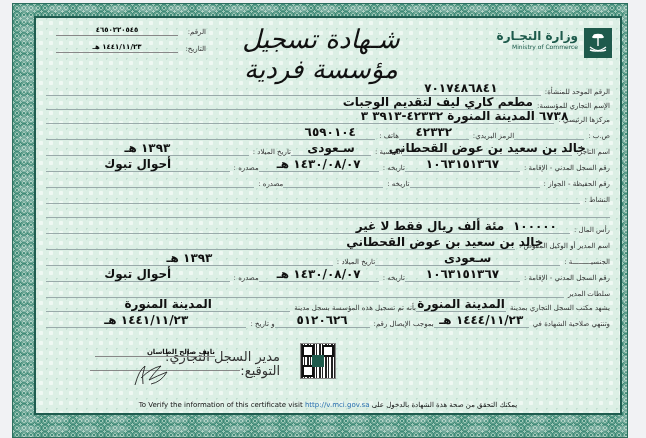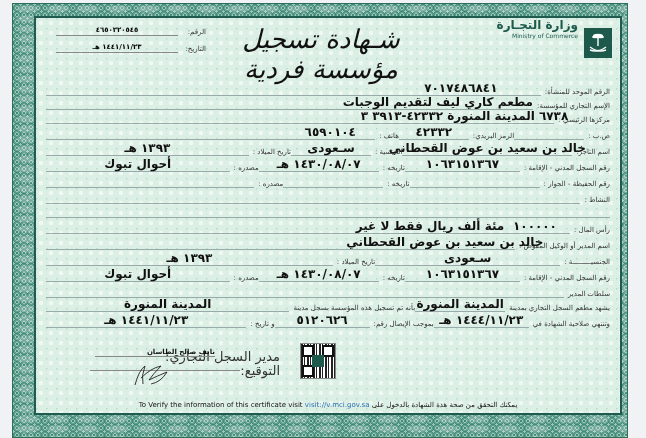--- a/index.html
+++ b/index.html
@@ -33,21 +33,21 @@
       radial-gradient(circle at 0 0, rgba(160,205,185,0.5) 0 1.5px, transparent 2px);
     background-size:10px 10px, 10px 10px;
     direction:rtl;
   }
   .logo-box {
     position:absolute; right:8px; top:10px; width:28px; height:30px;
     background:#1e5a4c; display:flex; align-items:center; justify-content:center;
   }
   .logo-box svg { width:22px; height:24px; }
   .ministry {
-    position:absolute; right:42px; top:0; text-align:right; color:#1e5a4c;
+    position:absolute; right:42px; top:11px; text-align:right; color:#1e5a4c;
   }
   .ministry .ar { font-size:12px; font-weight:bold; line-height:14px; }
   .ministry .en { font-size:6px; line-height:8px; direction:ltr; }
   .title {
     position:absolute; left:170px; top:6px; width:230px; text-align:center;
     font-family:"DejaVu Serif", serif; font-size:26px; font-style:italic; color:#111;
   }
   .hdr-field { position:absolute; left:20px; width:150px; display:flex; align-items:flex-end; font-size:7px; }
   .hdr-field .lbl { color:#333; width:28px; white-space:nowrap; }
   .hdr-field .val { flex:1; border-bottom:1px solid #888; text-align:center; font-weight:bold; font-size:7px; padding-bottom:1px; direction:ltr; }
@@ -201,21 +201,21 @@
     <span class="lbl">مصدره :</span>
     <span class="fill line">أحوال تبوك</span>
   </div>
 
   <div class="row" style="top:268px;font-family:Liberation Serif, serif;">
     <span class="lbl">سلطات المدير</span>
     <span class="fill line"></span>
   </div>
 
   <div class="row" style="top:282px;">
-    <span class="lbl">يشهد مطعم السجل التجاري بمدينة</span>
+    <span class="lbl">يشهد مكتب السجل التجاري بمدينة</span>
     <span class="line" style="width:90px;">المدينة المنورة</span>
     <span class="lbl">بأنه تم تسجيل هذه المؤسسة بسجل مدينة</span>
     <span class="fill line">المدينة المنورة</span>
   </div>
   <div class="row" style="top:298px;">
     <span class="lbl">وتنتهي صلاحية الشهادة في</span>
     <span class="line" style="width:95px;">١٤٤٤/١١/٢٣ هـ</span>
     <span class="lbl">بموجب الإيصال رقم:</span>
     <span class="line" style="width:95px;">٥١٢٠٦٢٦</span>
     <span class="lbl">و تاريخ :</span>
@@ -235,16 +235,16 @@
 
   <div class="qr" style="left:264px; top:325px;">
     <div class="corner" style="left:1px; top:1px;"></div>
     <div class="corner" style="right:1px; top:1px;"></div>
     <div class="corner" style="left:1px; bottom:1px;"></div>
     <div class="center"></div>
   </div>
 
   <div class="verify" style="top:383px;">
     <span>To Verify the information of this certificate visit</span>
-    <span class="link">visit://v.mci.gov.sa</span>
+    <span class="link">http://v.mci.gov.sa</span>
     <span style="direction:rtl;">يمكنك التحقق من صحة هذة الشهادة بالدخول على</span>
   </div>
 </div>
 
 </body></html>

